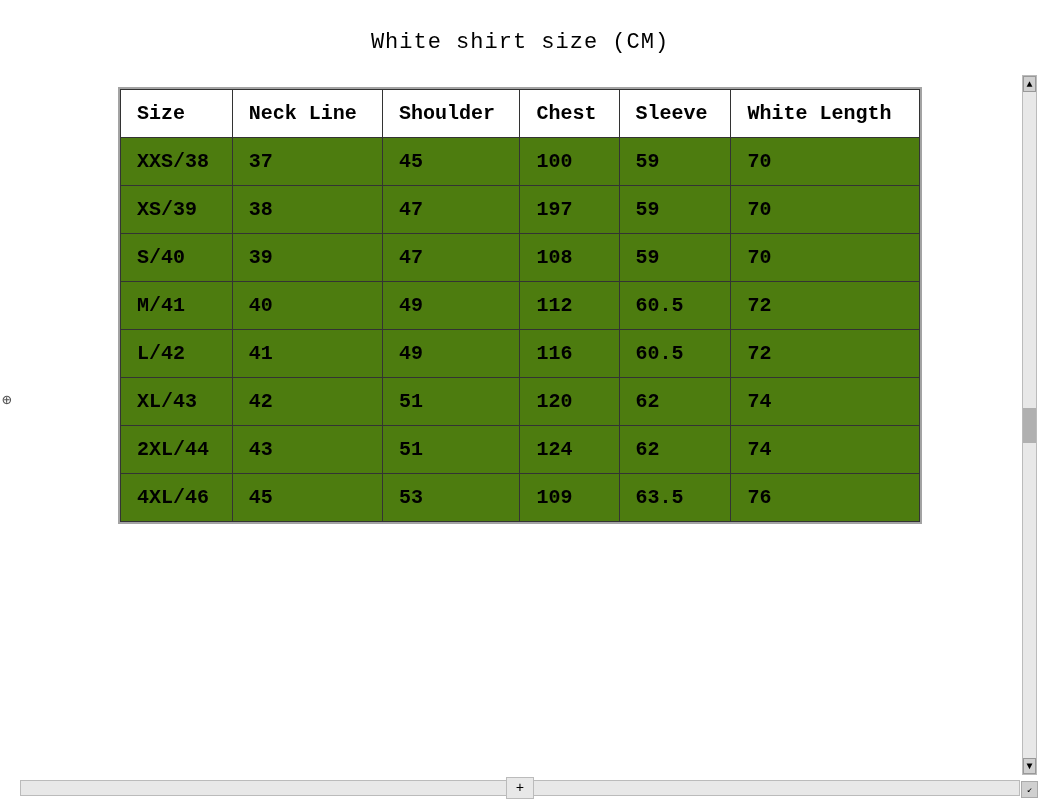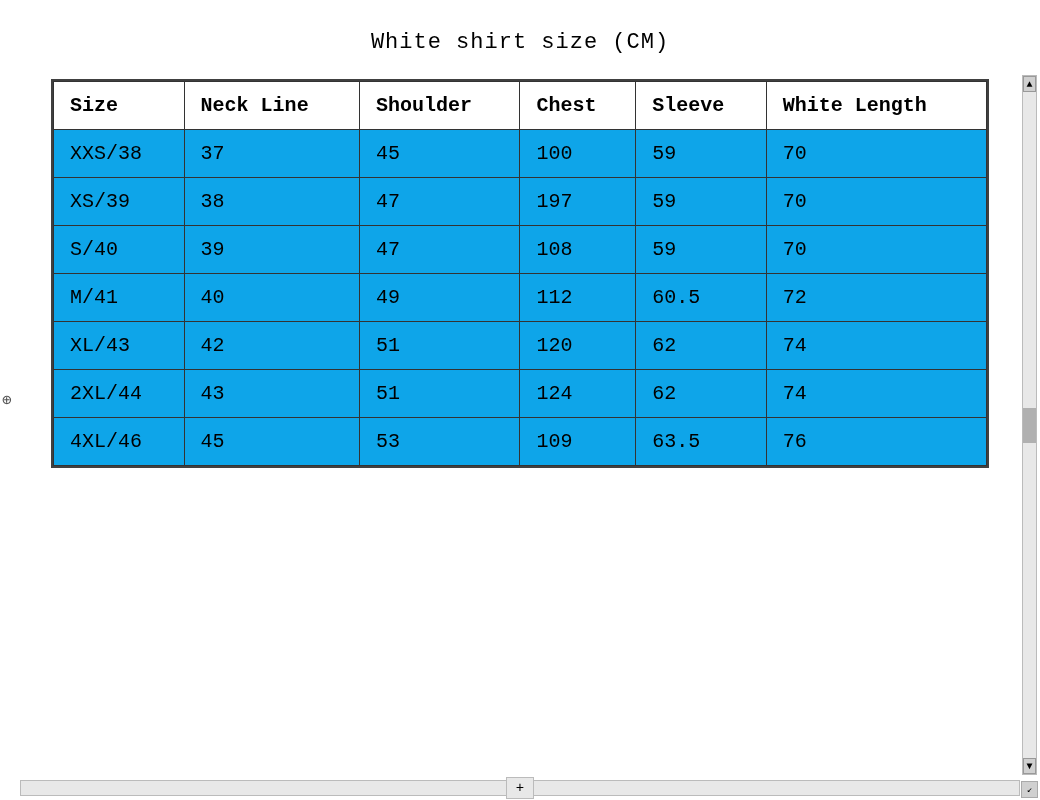--- a/index.html
+++ b/index.html
@@ -27,28 +27,28 @@
       flex-direction: column;
       align-items: center;
       justify-content: flex-start;
       padding: 30px 20px 20px 20px;
       position: relative;
     }
 
     .page-title {
       font-size: 22px;
       font-weight: normal;
-      margin-bottom: 24px;
+      margin-bottom: 32px;
       font-family: 'Courier New', Courier, monospace;
       letter-spacing: 1px;
     }
 
     .table-container {
-      border: 2px solid #404040;
-      width: 938px;
+      border: 2px solid #a3a3a3;
+      width: 804px;
     }
 
     table {
       width: 100%;
       border-collapse: collapse;
       font-family: 'Courier New', Courier, monospace;
     }
 
     th, td {
       border: 1px solid #333;
@@ -57,22 +57,22 @@
       font-size: 20px;
       font-weight: bold;
     }
 
     th {
       font-weight: bold;
       background: #fff;
     }
 
     td {
-      font-weight: normal;
-      background: #0ea5e9;
+      font-weight: bold;
+      background: #4d7c0f;
     }
 
     .plus-btn {
       width: 28px;
       height: 22px;
       background: #e8e8e8;
       border: 1px solid #bbb;
       display: flex;
       align-items: center;
       justify-content: center;
@@ -129,20 +129,28 @@
           </tr>
           <tr>
             <td>M/41</td>
             <td>40</td>
             <td>49</td>
             <td>112</td>
             <td>60.5</td>
             <td>72</td>
           </tr>
           <tr>
+            <td>L/42</td>
+            <td>41</td>
+            <td>49</td>
+            <td>116</td>
+            <td>60.5</td>
+            <td>72</td>
+          </tr>
+          <tr>
             <td>XL/43</td>
             <td>42</td>
             <td>51</td>
             <td>120</td>
             <td>62</td>
             <td>74</td>
           </tr>
           <tr>
             <td>2XL/44</td>
             <td>43</td>

